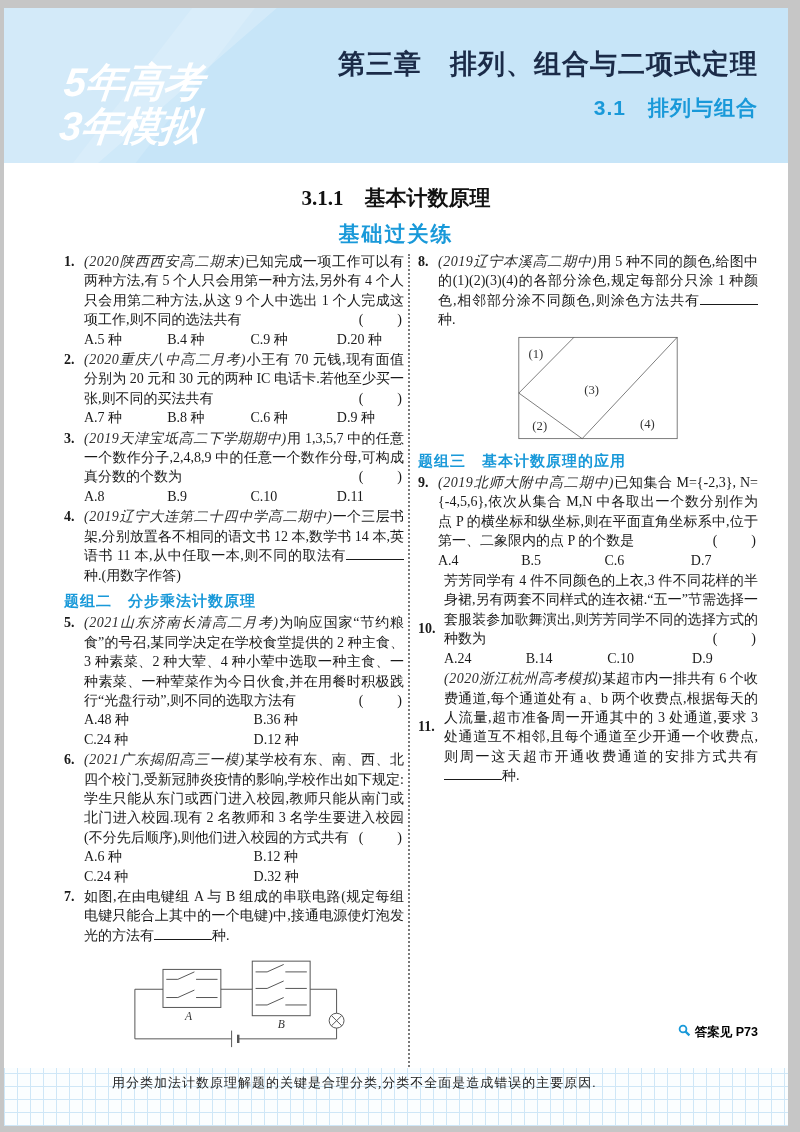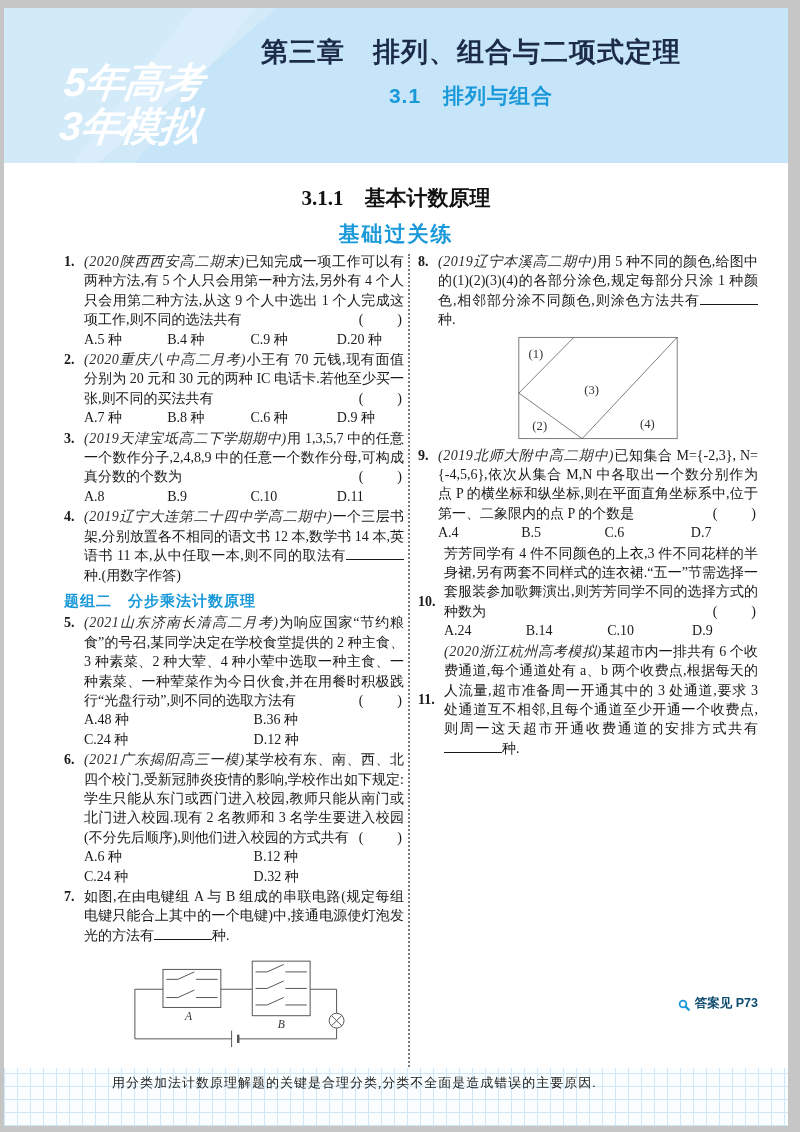--- a/index.html
+++ b/index.html
@@ -33,21 +33,21 @@
   .brand{
     position:absolute;left:58px;top:52px;
     font-family:"Liberation Sans", sans-serif;
     font-weight:bold;font-style:italic;
     color:#ffffff;font-size:40px;line-height:44px;
     transform:skewX(-6deg);
     letter-spacing:-1px;
     text-align:left;
   }
   .titles{
-    position:absolute;left:180px;right:30px;top:26px;text-align:center;
+    position:absolute;left:180px;right:30px;top:38px;text-align:right;
     font-family:"Liberation Sans", sans-serif;
   }
   .chapter{
     font-size:27px;font-weight:bold;color:#1b2b48;letter-spacing:1px;
   }
   .section{
     margin-top:12px;font-size:21px;font-weight:bold;color:#1999d9;letter-spacing:1px;
   }
   
   .subsection{
@@ -84,24 +84,24 @@
   .blank{
     display:inline-block;width:58px;height:13px;
     border-bottom:1px solid #1a1a1a;vertical-align:baseline;
   }
   .subq{text-align:justify;}
   .fig{text-align:center;margin:3px 0 2px 0;}
   svg{display:block;margin:0 auto;}
   .diagram-stroke{stroke:#555;fill:none;stroke-width:1.2;}
   
   .answer-ref{
-    position:absolute;top:987px;right:30px;
-    font-family:"Liberation Sans", sans-serif;
-    color:#0c4a6e;font-size:12.5px;font-weight:bold;
-    display:flex;align-items:flex-end;gap:4px;
+    position:absolute;top:1016px;right:30px;
+    font-family:"Liberation Sans", sans-serif;
+    color:#000000;font-size:12.5px;font-weight:bold;
+    display:flex;align-items:flex-start;gap:4px;
   }
   .grid-strip{
     position:absolute;left:0;top:1060px;width:100%;height:58px;
     background-color:#fbfeff;
     background-image:
       repeating-linear-gradient(0deg,#cfe7f7 0,#cfe7f7 1px,transparent 1px,transparent 13px),
       repeating-linear-gradient(90deg,#cfe7f7 0,#cfe7f7 1px,transparent 1px,transparent 13px);
   }
   .foot-note{
     padding:6px 20px 0 108px;
@@ -270,20 +270,21 @@
             <line class="diagram-stroke" x1="125" y1="165" x2="275" y2="5"></line>
             <text x="52" y="38" font-size="20" fill="#333" text-anchor="middle">(1)</text>
             <text x="58" y="152" font-size="20" fill="#333" text-anchor="middle">(2)</text>
             <text x="140" y="95" font-size="20" fill="#333" text-anchor="middle">(3)</text>
             <text x="228" y="148" font-size="20" fill="#333" text-anchor="middle">(4)</text>
           </svg>
         </div>
       </div>
     </div>
 
+    <div class="group" style="margin-top:6px">题组三　基本计数原理的应用</div>
 
     <div class="q">
       <span class="qnum">9.</span>
       <div class="qbody">
         <div class="stem"><span class="src">(2019北师大附中高二期中)</span><span>已知集合 M={-2,3}, N={-4,5,6},依次从集合 M,N 中各取出一个数分别作为点 P 的横坐标和纵坐标,则在平面直角坐标系中,位于第一、二象限内的点 P 的个数是</span><span class="bracket">(　　)</span></div>
         <div class="opts4">
           <span>A.4</span>
           <span>B.5</span>
           <span>C.6</span>
           <span>D.7</span>

